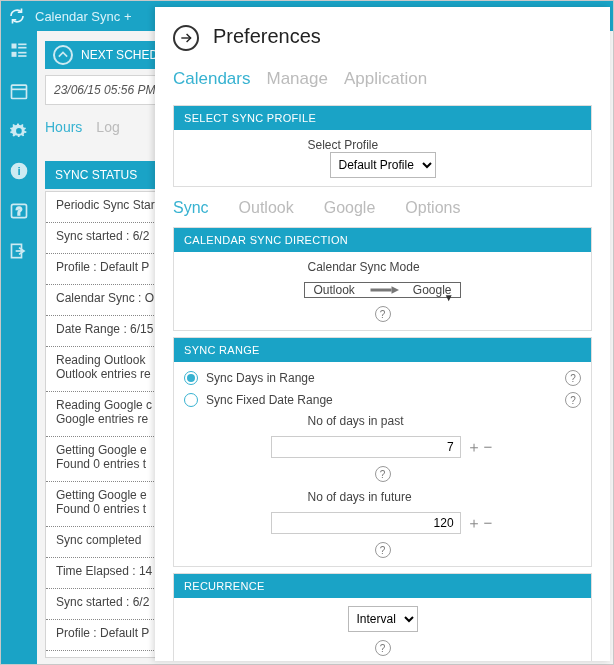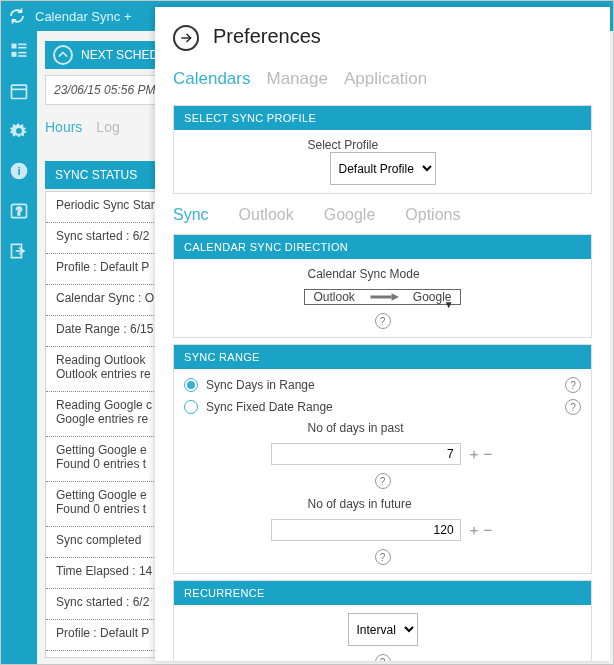--- a/index.html
+++ b/index.html
@@ -105,21 +105,21 @@
   .section-head {
     background:#1aa3c6; color:#fff; font-size:11px; letter-spacing:0.3px;
     padding:6px 10px;
   }
   .section-body { padding:8px 10px; font-size:12px; color:#444; }
   .formrow { display:flex; align-items:center; margin-bottom:8px; min-height:28px;flex-direction:column; }
   .formrow:last-child { margin-bottom:0; }
   .formrow .label { width:150px; }
   .formrow .field { flex:1; }
   select.form-select {
-    width:100%; height:33px; border:1px solid #b9b9b9; background:#fff; font-size:12px; padding:2px 4px;
+    width:100%; height:26px; border:1px solid #b9b9b9; background:#fff; font-size:12px; padding:2px 4px;
   }
   .subtabs { display:flex; gap:30px; font-size:16px; margin:6px 0 10px 0; }
   .subtabs .active { color:#37b2d1; }
   .subtabs .inactive { color:#bbb; }
   .row-with-help { display:flex; align-items:center; gap:8px; }
   .help {
     width:16px;height:16px;border:1px solid #999;border-radius:50%;
     display:flex;align-items:center;justify-content:center;
     font-size:10px;color:#777; flex:0 0 16px;
   }

